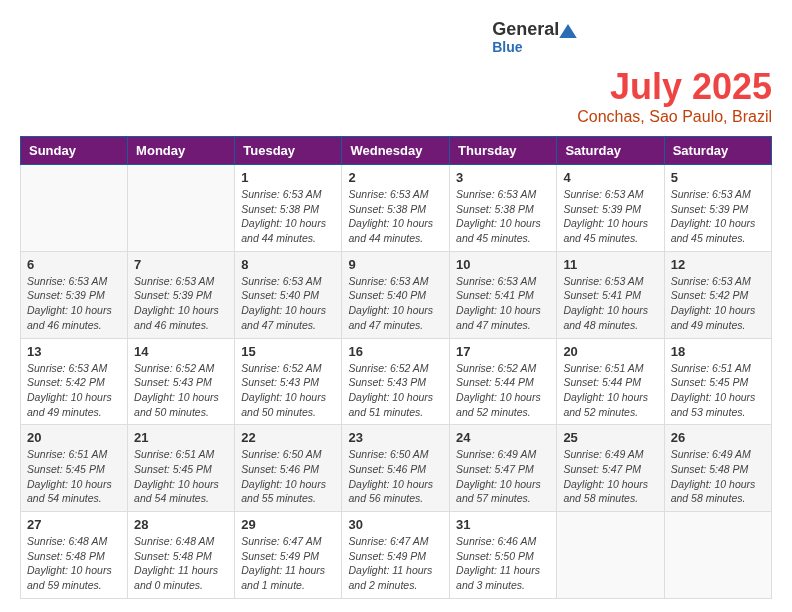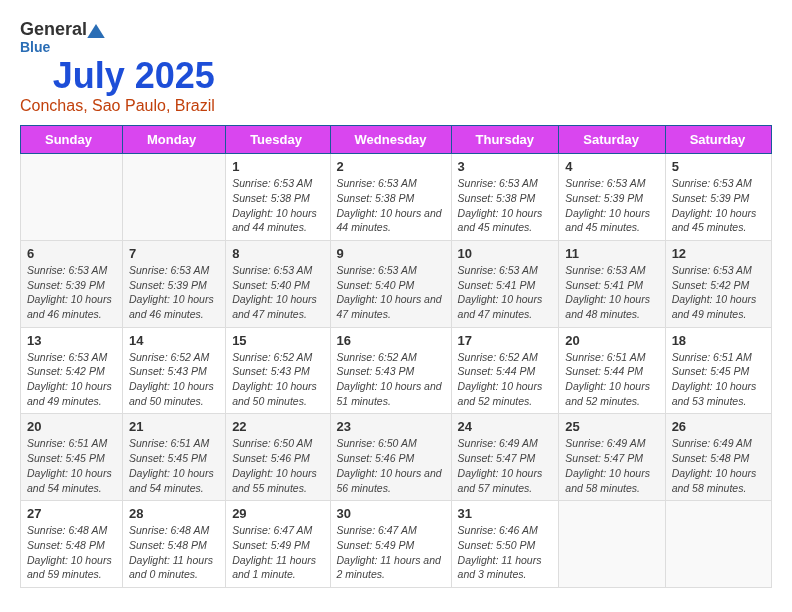--- a/index.html
+++ b/index.html
@@ -5,56 +5,56 @@
     * { box-sizing: border-box; margin: 0; padding: 0; }
     body {
       font-family: Arial, sans-serif;
       background: #fff;
       width: 792px;
       min-height: 612px;
       padding: 20px;
     }
     .header {
       display: flex;
-      justify-content: center;
+      justify-content: flex-end;
       align-items: flex-start;
       margin-bottom: 10px;
-      flex-direction: column;
     }
     .logo {
       display: flex;
       align-items: center;
     }
     .logo-text {
       display: flex;
       flex-direction: column;
       line-height: 1.1;
     }
     .title-block {
       text-align: right;
     }
     .month-title {
       font-size: 36px;
       font-weight: bold;
-      color: #1d4ed8;
+      color: #ef4444;
+      margin-top: 46px;
     }
     .location-title {
       font-size: 16px;
       color: #c2410c;
     }
     .calendar {
       width: 100%;
       border-collapse: collapse;
       border: 1px solid #ccc;
     }
     .calendar th {
-      background-color: #d946ef;
+      background-color: #701a75;
       color: white;
       text-align: left;
-      padding: 6px 24px;
+      padding: 6px 8px;
       font-size: 13px;
       border: 1px solid #1a5a9a;
     }
     .calendar td {
       vertical-align: top;
       border: 1px solid #ddd;
       padding: 5px 6px;
       width: 108px;
       min-height: 80px;
       font-size: 11px;

